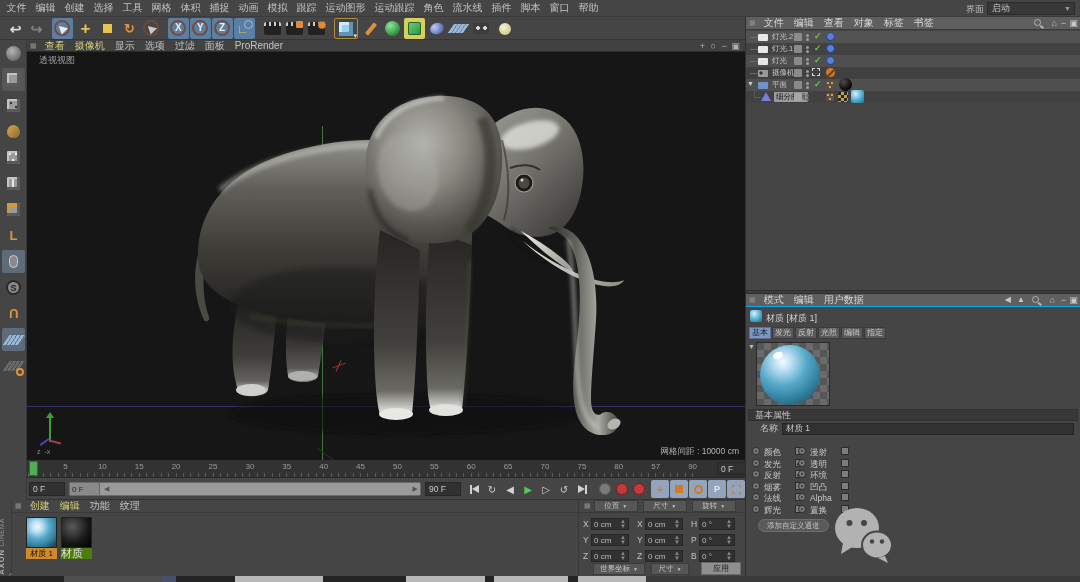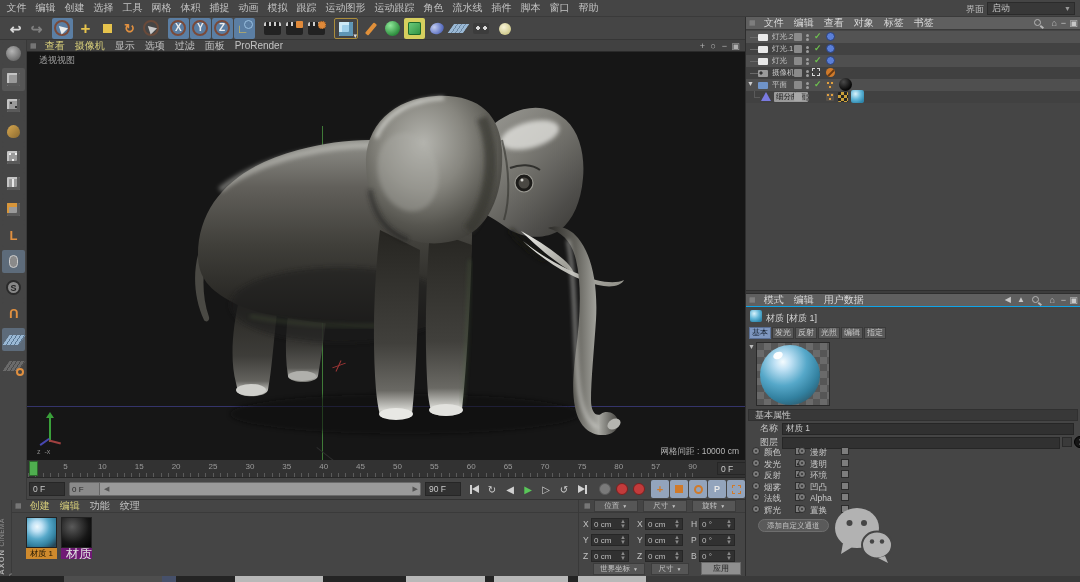--- a/index.html
+++ b/index.html
@@ -404,21 +404,21 @@
           <span class="mi hl" style="padding:0 5px">编辑</span>
           <span class="mi" style="padding:0 5px">功能</span>
           <span class="mi" style="padding:0 5px">纹理</span>
         </div>
     </div>
     <div class="abs" style="left:14px;top:17px;width:31px;height:31px;background:radial-gradient(circle at 35% 30%,#eef9fd,#c1e2f5 18%,#56a8c9 45%,#32809f 70%,#27495a 90%);border:1px solid #222"></div>
     <div class="abs" style="left:14px;top:48px;width:31px;height:11px;background:#cf8a2d;color:#1d1402;font-size:8px;display:flex;align-items:center;justify-content:center;overflow:hidden">
         <span>材质 1</span>
       </div>
     <div class="abs" style="left:49px;top:17px;width:31px;height:31px;background:radial-gradient(circle at 35% 30%,#5a5a5a,#161616 60%,#000),#000;border:1px solid #222"></div>
-    <div class="abs" style="left:49px;top:48px;width:31px;height:11px;background:#701a75;color:#e0e0e0;font-size:13px;display:flex;align-items:center;justify-content:flex-end;overflow:hidden">
+    <div class="abs" style="left:49px;top:48px;width:31px;height:11px;background:#4d7c0f;color:#e0e0e0;font-size:11px;display:flex;align-items:center;justify-content:flex-start;overflow:hidden">
         <span>材质</span>
       </div>
   </div>
 
   <div class="abs" id="coordmgr" style="left:578px;top:500px;width:167px;height:76px;background:#454545;border-left:1px solid #393939">
     <div class="mrow" style="height:13px;border-bottom:1px solid #3a3a3a;padding-left:2px">
       <span class="grip">▦</span>
       <div class="ddl" style="width:44px;margin-right:5px">
           <span>位置</span>
           <span style="font-size:5px;margin-left:3px">▼</span>
@@ -651,28 +651,20 @@
         <div class="abs" style="left:3px;top:2px;width:60px;height:60px;border-radius:50%;background:radial-gradient(circle at 38% 28%,#f4fbfe 0,#c1e2f5 14%,#56a8c9 42%,#32809f 66%,#2c505f 88%,#223c48)"></div>
         <div class="abs" style="left:16px;top:9px;width:10px;height:7px;border-radius:50%;background:rgba(255,255,255,.95);transform:rotate(-25deg)"></div>
       </div>
       <div class="abs" style="left:2px;top:102px;width:330px;height:12px;background:#383838;border:1px solid #303030;display:flex;align-items:center;padding-left:6px">
           <span>基本属性</span>
         </div>
       <div class="abs" style="left:14px;top:115px;display:flex;align-items:center">
         <span style="width:22px">名称</span>
         <div class="fld" style="width:292px;height:12px">
             <span>材质 1</span>
-          </div>
-      </div>
-      <div class="abs" style="left:14px;top:129px;display:flex;align-items:center">
-        <span style="width:22px">图层</span>
-        <div class="fld" style="width:278px;height:12px"></div>
-        <div class="abs" style="left:302px;top:1px;width:10px;height:10px;background:#3a3a3a;border:1px solid #2a2a2a"></div>
-        <div class="abs" style="left:314px;top:0px;width:12px;height:12px;border-radius:50%;background:#151515;border:1px solid #000">
-            <div style="position:absolute;left:3px;top:3px;width:4px;height:4px;border-top:1.5px solid #e8e8e8;border-right:1.5px solid #e8e8e8;transform:rotate(45deg)"></div>
           </div>
       </div>
       <div class="abs" style="left:6px;top:140px">
 
       <div class="chrow">
             <div class="radio"></div>
             <span class="chlab">颜色</span>
             <div class="cbox"></div>
           </div>
           <div class="chrow on">

